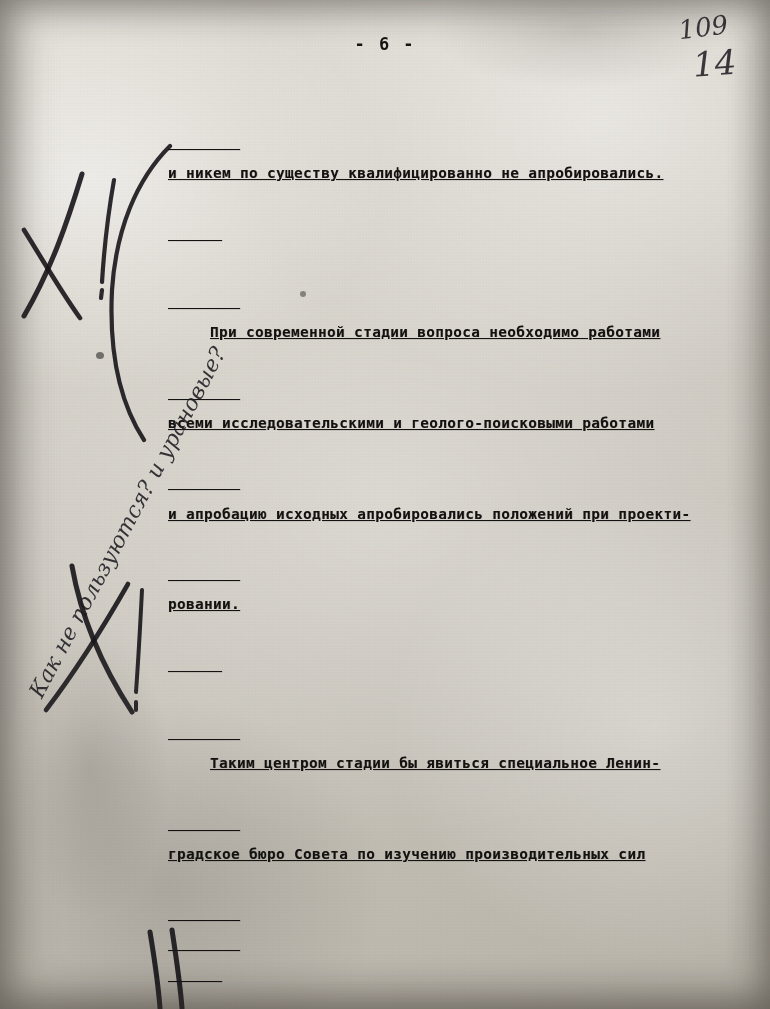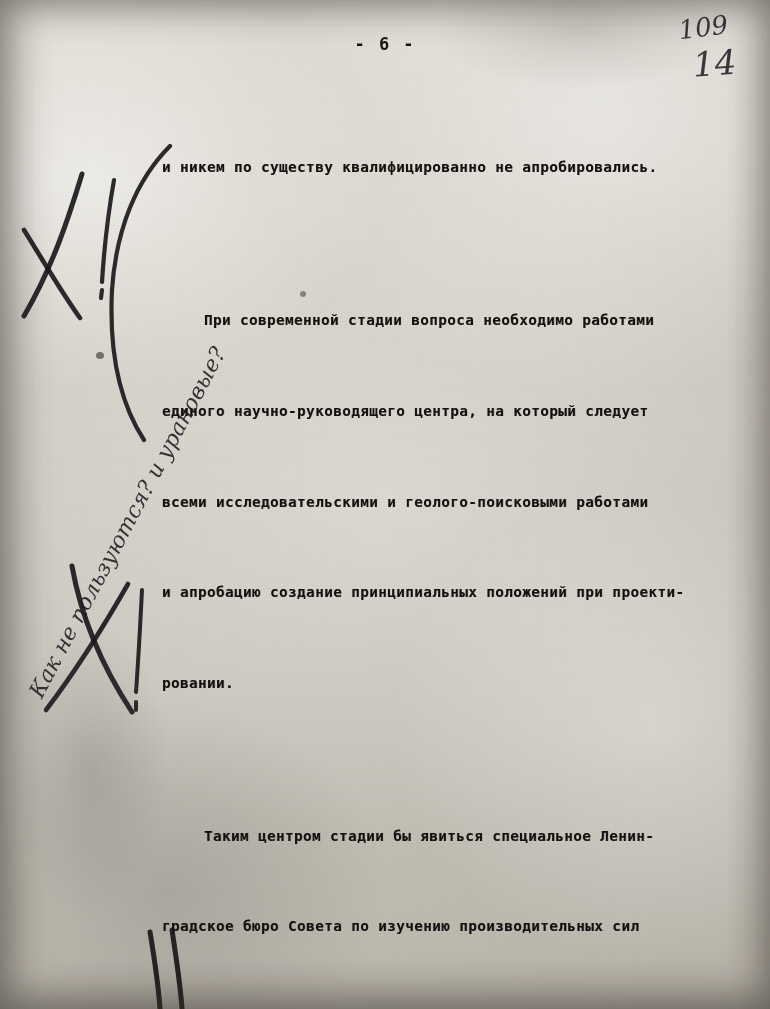--- a/index.html
+++ b/index.html
@@ -74,22 +74,23 @@
     width: 588px;
     color: #141210;
     font-size: 14.3px;
     line-height: 30.2px;
     font-weight: bold;
     letter-spacing: 0.4px;
     font-family: "DejaVu Sans Mono", monospace;
     text-shadow: 0.4px 0.3px 0 rgba(20,18,16,0.35);
   }
   .typed-body p {
-    margin: 2px;
+    margin: 8px;
     white-space: pre-wrap;
+    text-decoration: underline;
   }
   .ln { display: block; }
   .indent { display: inline-block; width: 42px; }
 
   
   .hand {
     position: absolute;
     color: #16141a;
     font-family: "DejaVu Serif", serif;
     pointer-events: none;
@@ -189,23 +190,22 @@
       <span>109</span>
       <span class="num2">14</span>
     </div>
 
     <div class="typed-body">
       <p>
         <span class="ln">и никем по существу квалифицированно не апробировались.</span>
       </p>
       <p>
         <span class="ln"><span class="indent"></span><span>При современной стадии вопроса необходимо работами</span></span>
-        <span class="ln">единого научно-руководящего центра, на который следует</span>
         <span class="ln">всеми исследовательскими и геолого-поисковыми работами</span>
-        <span class="ln">и апробацию создание принципиальных положений при проекти-</span>
+        <span class="ln">и апробацию исходных апробировались положений при проекти-</span>
         <span class="ln">ровании.</span>
       </p>
       <p>
         <span class="ln"><span class="indent"></span><span>Таким центром стадии бы явиться специальное Ленин-</span></span>
         <span class="ln">градское бюро Совета по изучению производительных сил</span>
         
         
       </p>
 
     </div>

